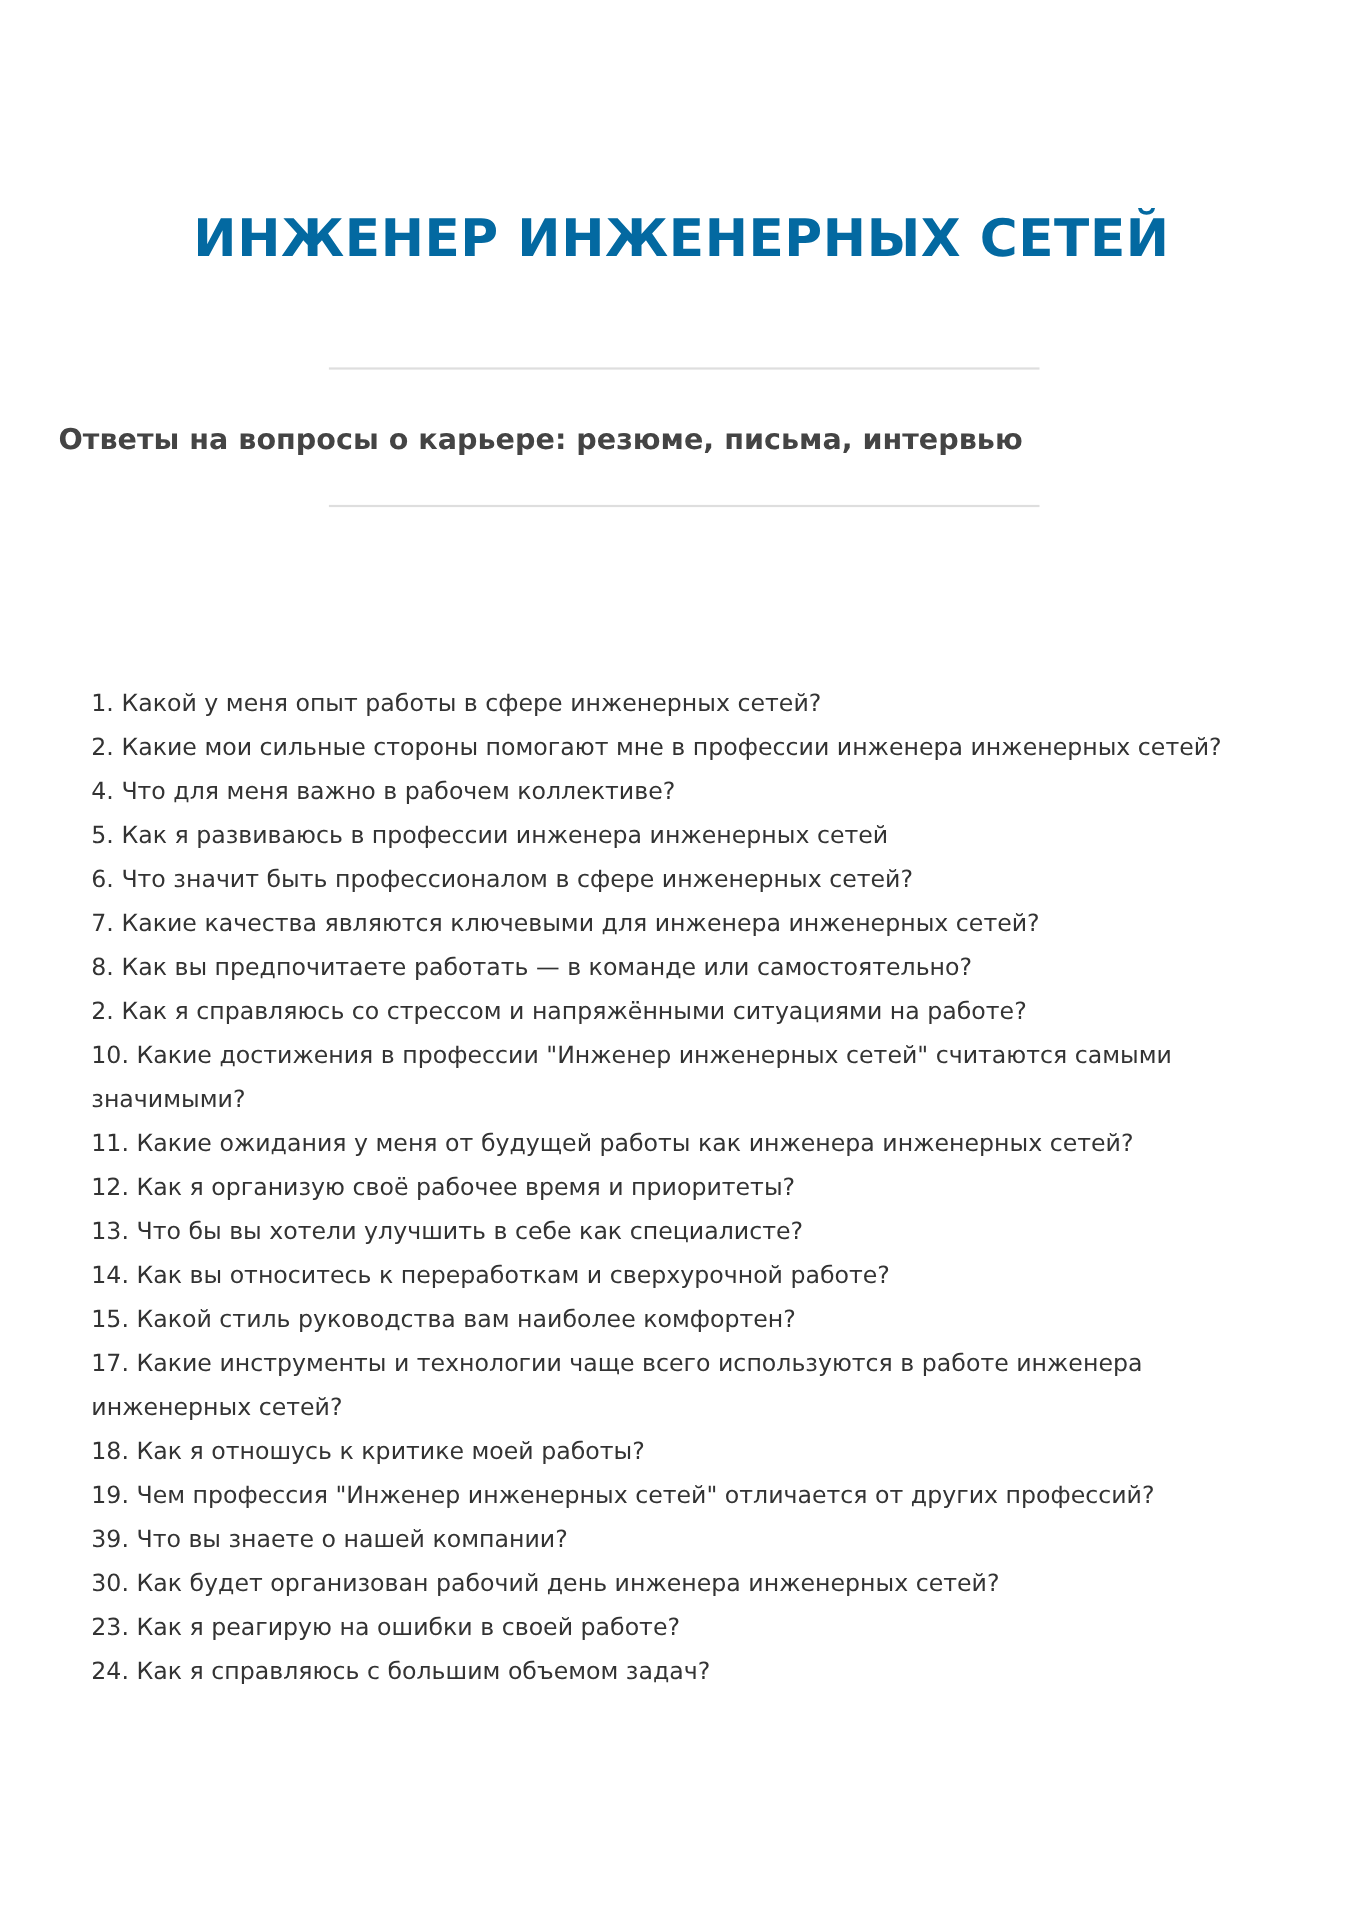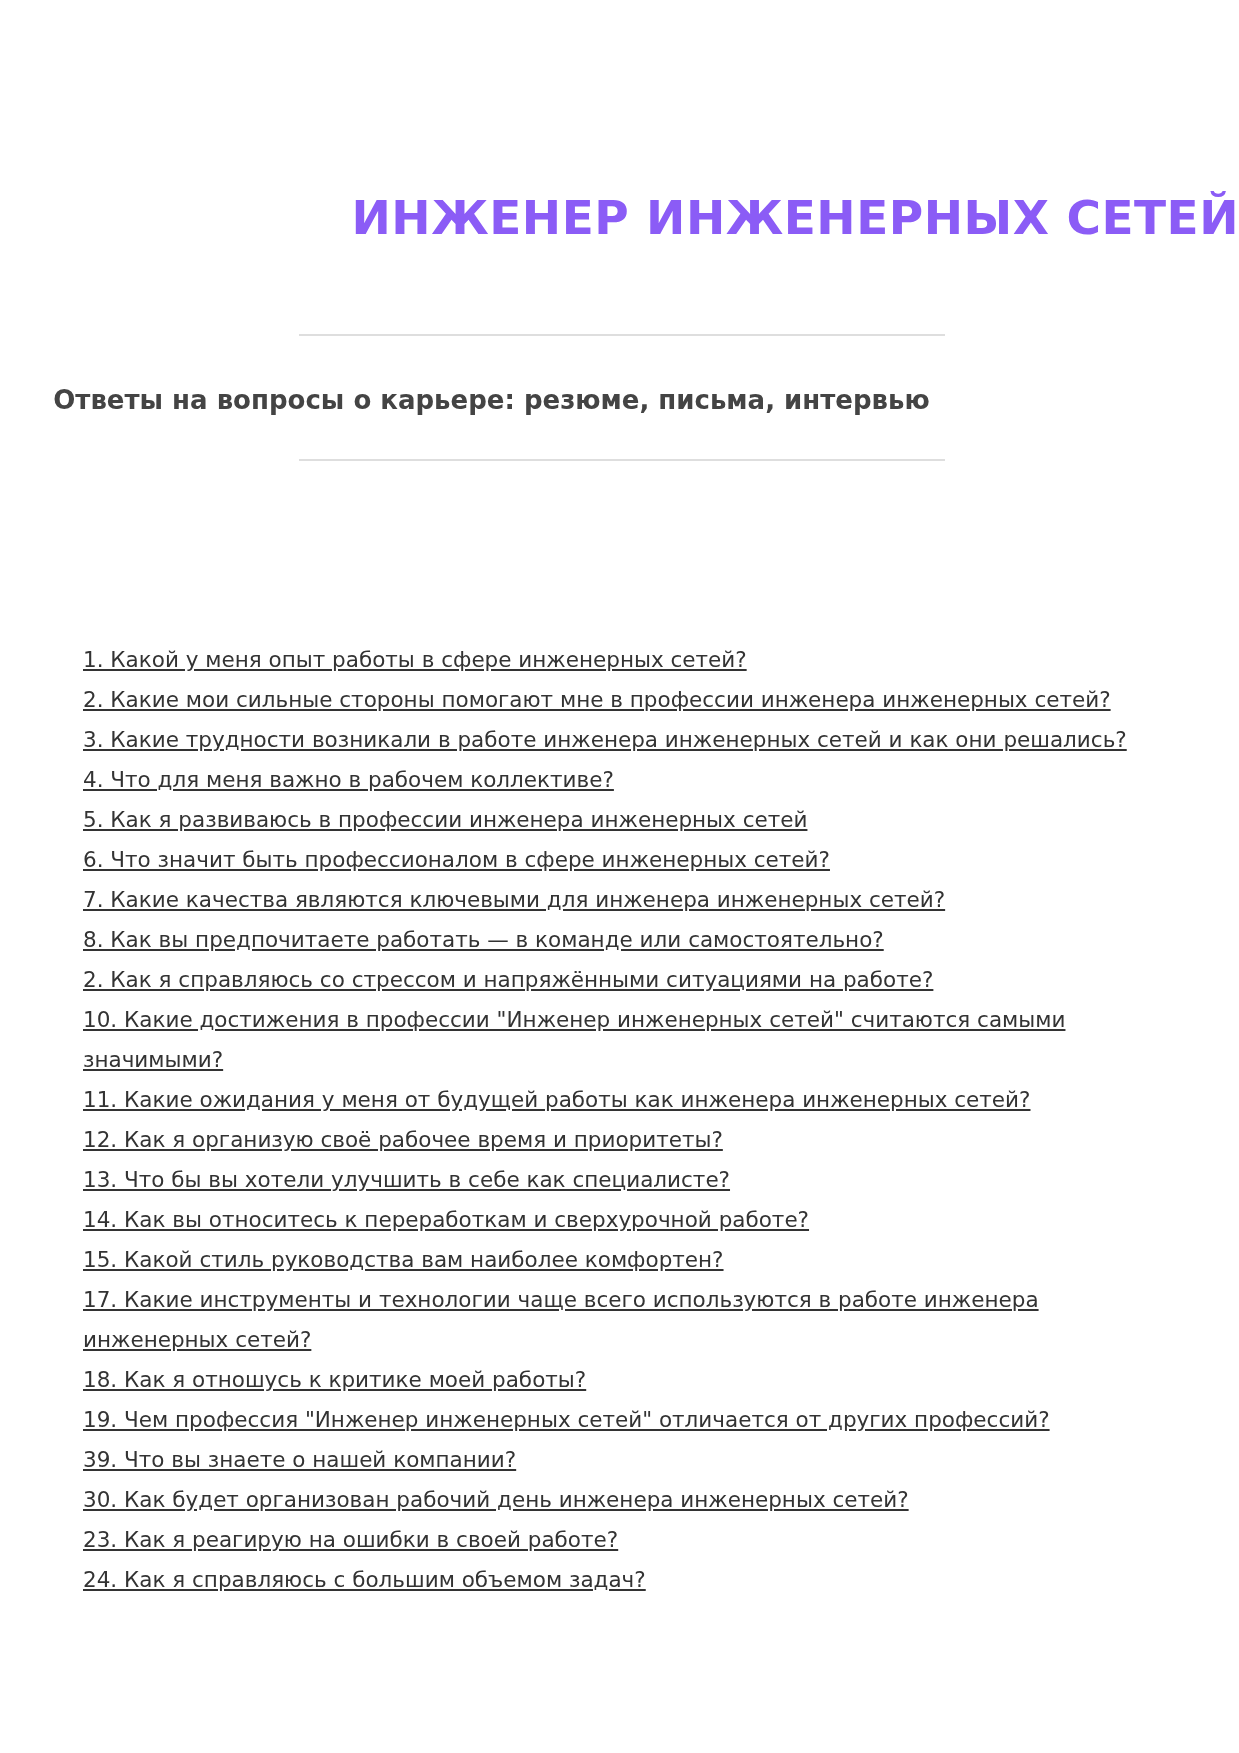--- a/index.html
+++ b/index.html
@@ -19,25 +19,25 @@
       position: absolute;
       left: 0; top: 0;
       width: 1239px;
       height: 1753px;
     }
     .title {
       position: absolute;
       left: 0;
       width: 1239px;
       top: 188px;
-      text-align: right;
+      text-align: center;
       font-size: 47px;
       font-weight: bold;
       letter-spacing: 0.5px;
-      color: #8b5cf6;
+      color: #0369a1;
       line-height: 60px;
       margin: 0;
     }
     .divider {
       position: absolute;
       left: 299px;
       width: 646px;
       height: 2px;
       background: #dedede;
     }
@@ -51,26 +51,25 @@
       text-align: center;
       font-size: 26px;
       font-weight: bold;
       color: #444444;
       line-height: 40px;
       margin: 0;
     }
     .questions {
       position: absolute;
       left: 83px;
-      top: 640px;
+      top: 620px;
       width: 1080px;
       margin: 0;
       padding: 0;
       list-style: none;
-      text-decoration: underline;
     }
     .questions li {
       font-size: 21.5px;
       line-height: 40px;
       color: #333333;
       margin: 0;
       padding: 0;
     }
   </style>
 </head>
@@ -78,21 +77,20 @@
 
 <div class="page">
   <h1 class="title">ИНЖЕНЕР ИНЖЕНЕРНЫХ СЕТЕЙ</h1>
   <div class="divider top"></div>
   <h2 class="subtitle">Ответы на вопросы о карьере: резюме, письма, интервью</h2>
   <div class="divider bottom"></div>
 
   <ul class="questions">
     <li>1. Какой у меня опыт работы в сфере инженерных сетей?</li>
     <li>2. Какие мои сильные стороны помогают мне в профессии инженера инженерных сетей?</li>
-    <li>3. Какие трудности возникали в работе инженера инженерных сетей и как они решались?</li>
     <li>4. Что для меня важно в рабочем коллективе?</li>
     <li>5. Как я развиваюсь в профессии инженера инженерных сетей</li>
     <li>6. Что значит быть профессионалом в сфере инженерных сетей?</li>
     <li>7. Какие качества являются ключевыми для инженера инженерных сетей?</li>
     <li>8. Как вы предпочитаете работать — в команде или самостоятельно?</li>
     <li>2. Как я справляюсь со стрессом и напряжёнными ситуациями на работе?</li>
     <li>10. Какие достижения в профессии "Инженер инженерных сетей" считаются самыми значимыми?</li>
     <li>11. Какие ожидания у меня от будущей работы как инженера инженерных сетей?</li>
     <li>12. Как я организую своё рабочее время и приоритеты?</li>
     <li>13. Что бы вы хотели улучшить в себе как специалисте?</li>

